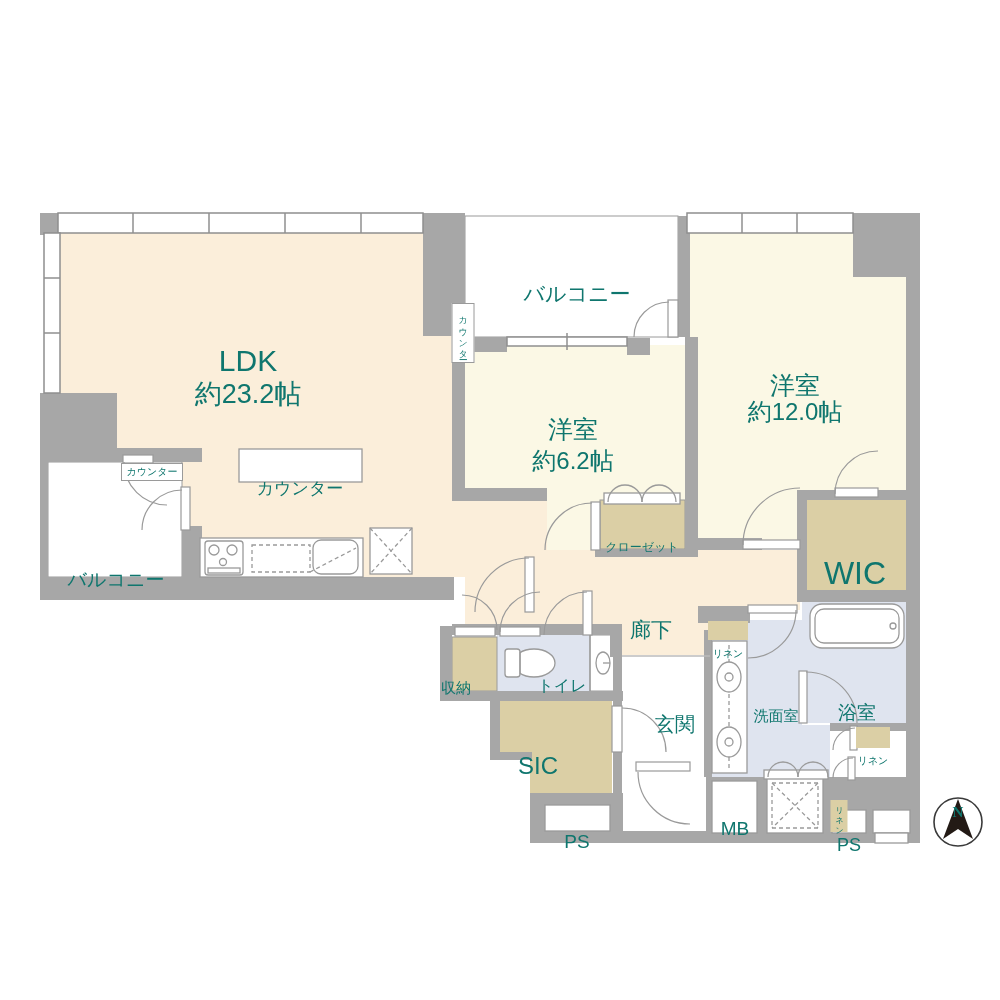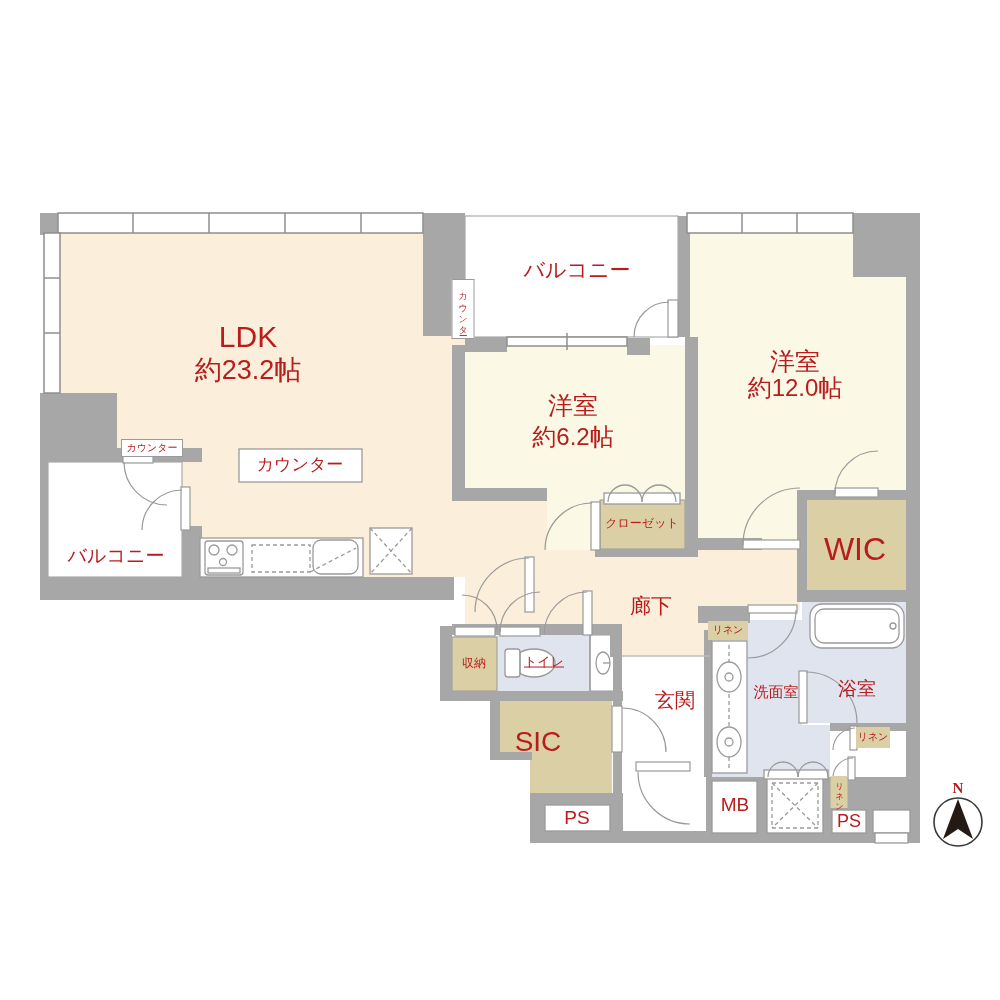--- a/index.html
+++ b/index.html
@@ -1,20 +1,20 @@
 <!DOCTYPE html>
 <html><head>
 <meta charset="utf-8">
 <style>
   html,body{margin:0;padding:0;background:#fff;}
   #stage{position:relative;width:1000px;height:1000px;background:#fff;
          font-family:"Liberation Sans",sans-serif;color:#2f2f2f;overflow:hidden;}
   #plan-svg{position:absolute;left:0;top:0;}
   .lbl{position:absolute;transform:translate(-50%,-50%);white-space:nowrap;
-       color:#b91c1c;line-height:1.15;text-align:left;}
+       color:#0f766e;line-height:1.15;text-align:left;margin-top:24px;}
   .boxlbl{background:#fff;border:1px solid #9a9a9a;box-sizing:border-box;
           display:flex;align-items:center;justify-content:center;}
   .vert{writing-mode:vertical-rl;text-orientation:upright;letter-spacing:1px;}
   .tanbg{background:#dbcfa5;border:none;}
 </style>
 </head>
 <body>
 
 <div id="stage">
 
@@ -256,24 +256,24 @@
 <div class="lbl" style="left:795px;top:361px;font-size:25px;">洋室</div>
 <div class="lbl" style="left:795px;top:388px;font-size:24px;">約12.0帖</div>
 <div class="lbl" style="left:577px;top:270px;font-size:21px;">バルコニー</div>
 <div class="lbl" style="left:116px;top:556px;font-size:19px;">バルコニー</div>
 <div class="lbl" style="left:300px;top:465px;font-size:17px;">カウンター</div>
 <div class="lbl boxlbl" style="left:152px;top:448px;width:62px;height:18px;font-size:10px;">カウンター</div>
 <div class="lbl boxlbl vert" style="left:463px;top:309px;width:23px;height:60px;font-size:9px;">カウンター</div>
 <div class="lbl" style="left:642px;top:524px;font-size:12px;">クローゼット</div>
 <div class="lbl" style="left:855px;top:549px;font-size:32px;">WIC</div>
 <div class="lbl" style="left:651px;top:606px;font-size:21px;">廊下</div>
-<div class="lbl" style="left:474px;top:664px;font-size:12px;">収納</div>
-<div class="lbl" style="left:544px;top:662px;font-size:13px;text-decoration:underline;">トイレ</div>
+<div class="lbl" style="left:456px;top:664px;font-size:15px;">収納</div>
+<div class="lbl" style="left:562px;top:662px;font-size:16px;">トイレ</div>
 <div class="lbl" style="left:675px;top:700px;font-size:20px;">玄関</div>
-<div class="lbl" style="left:538px;top:742px;font-size:28px;">SIC</div>
+<div class="lbl" style="left:538px;top:742px;font-size:24px;">SIC</div>
 <div class="lbl" style="left:776px;top:692px;font-size:15px;">洗面室</div>
 <div class="lbl" style="left:857px;top:689px;font-size:19px;">浴室</div>
 <div class="lbl" style="left:728px;top:630px;font-size:10px;">リネン</div>
 <div class="lbl" style="left:873px;top:737px;font-size:10px;">リネン</div>
 <div class="lbl vert tanbg" style="left:839px;top:792px;width:17px;height:32px;font-size:8px;display:flex;align-items:center;justify-content:center;">リネン</div>
 <div class="lbl" style="left:735px;top:805px;font-size:19px;">MB</div>
 <div class="lbl" style="left:577px;top:818px;font-size:19px;">PS</div>
 <div class="lbl" style="left:849px;top:821px;font-size:18px;">PS</div>
 <div class="lbl" style="left:958px;top:789px;font-size:15px;font-weight:bold;font-family:'Liberation Serif',serif;">N</div>
 

